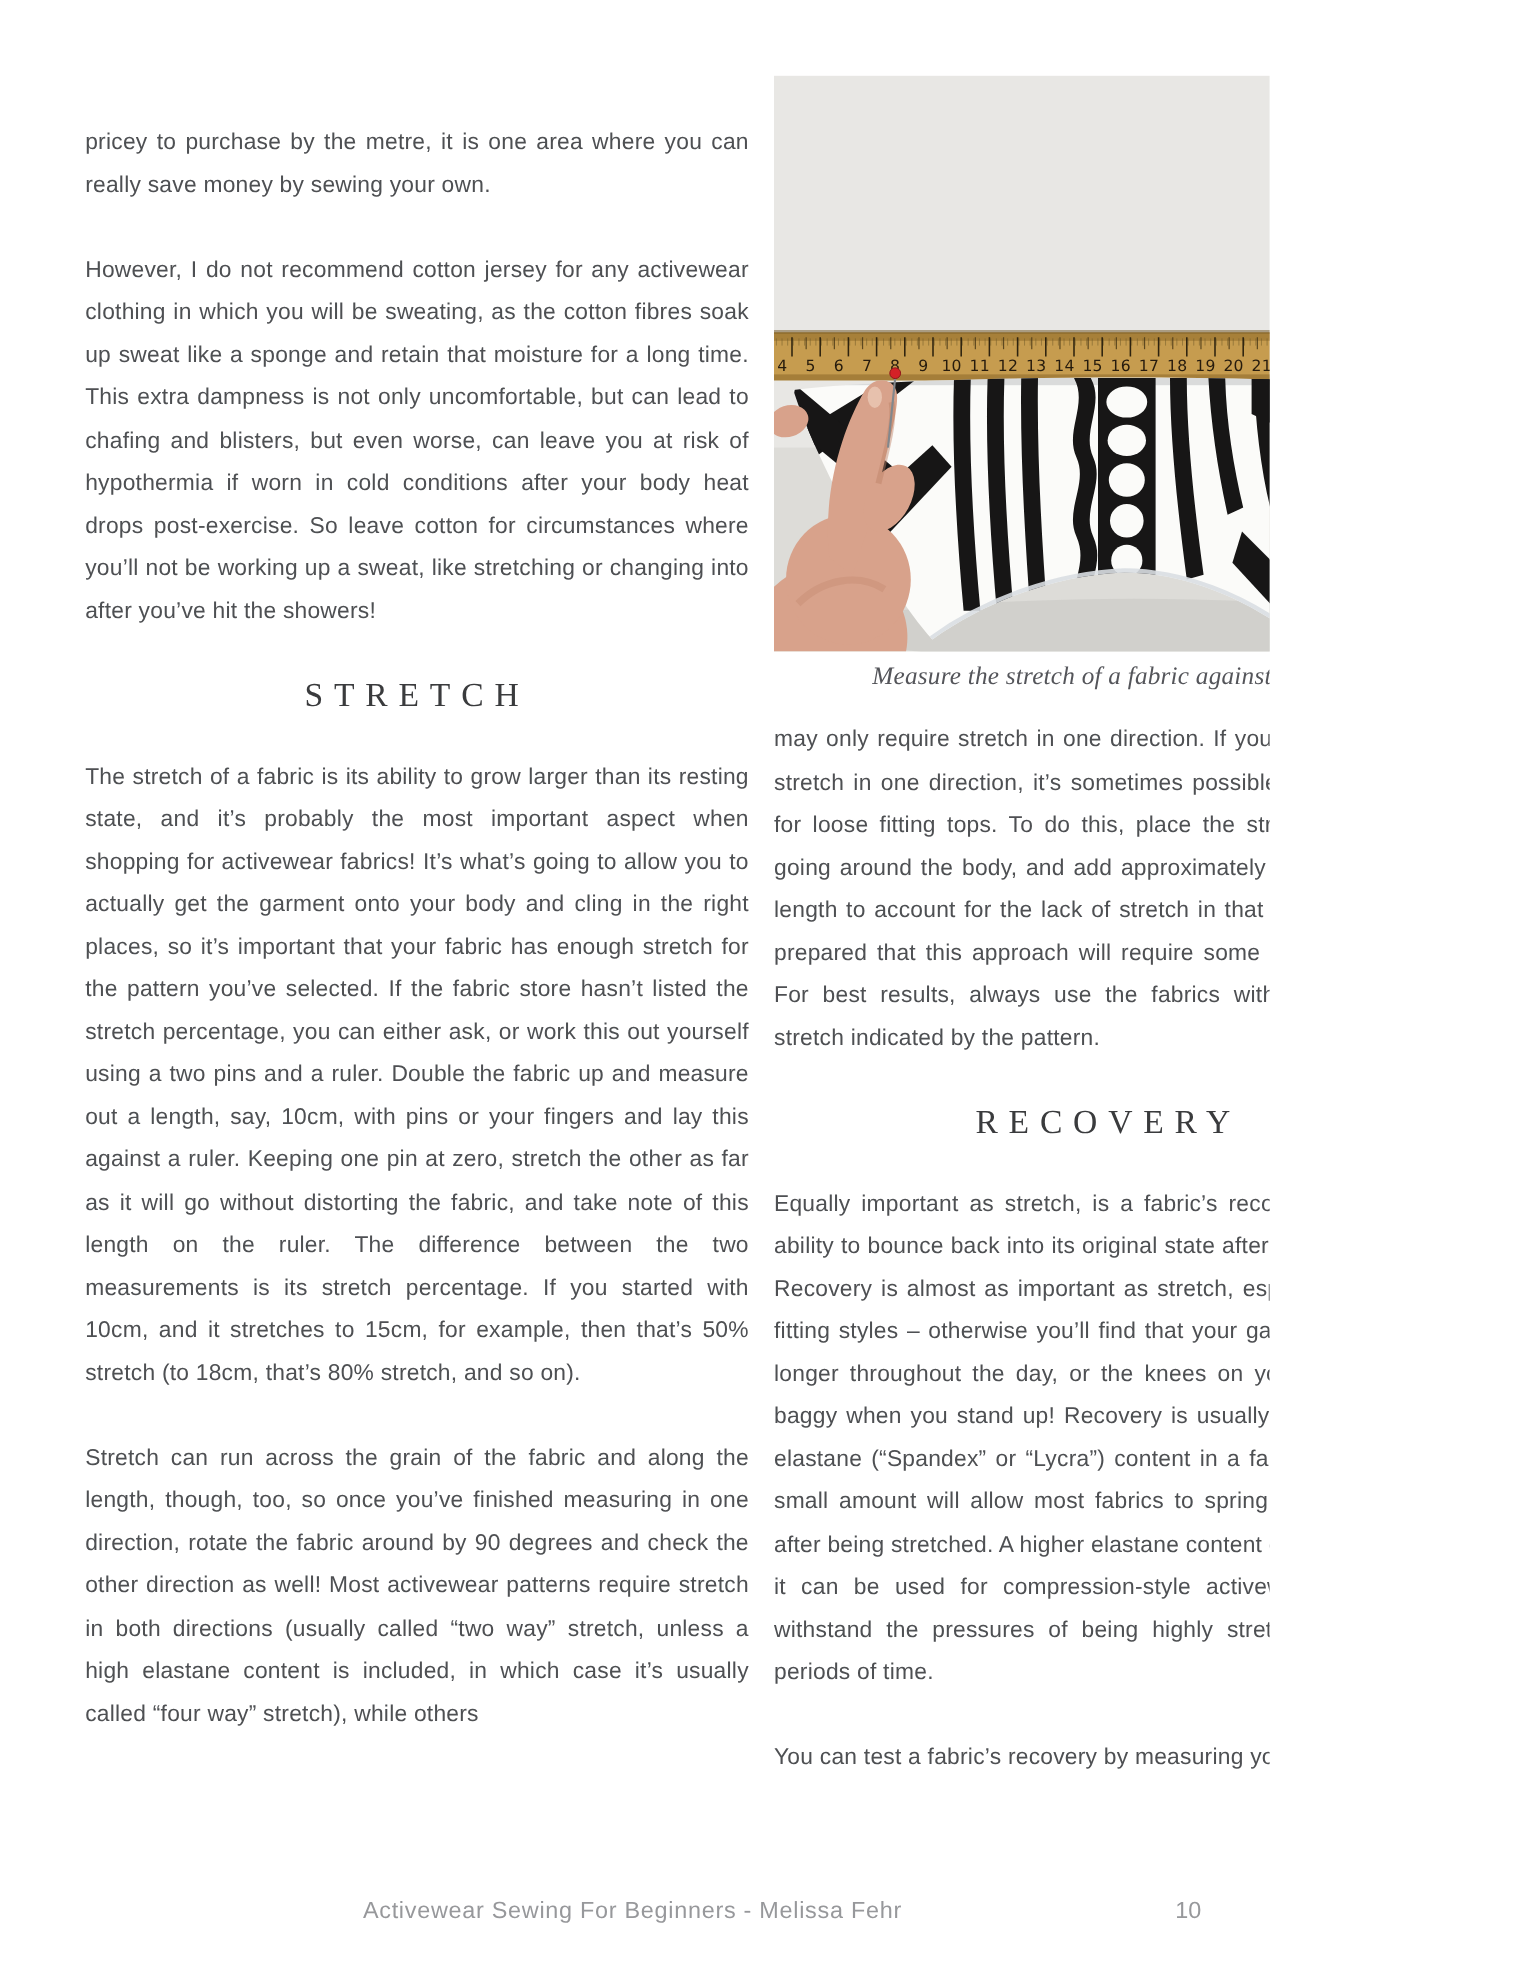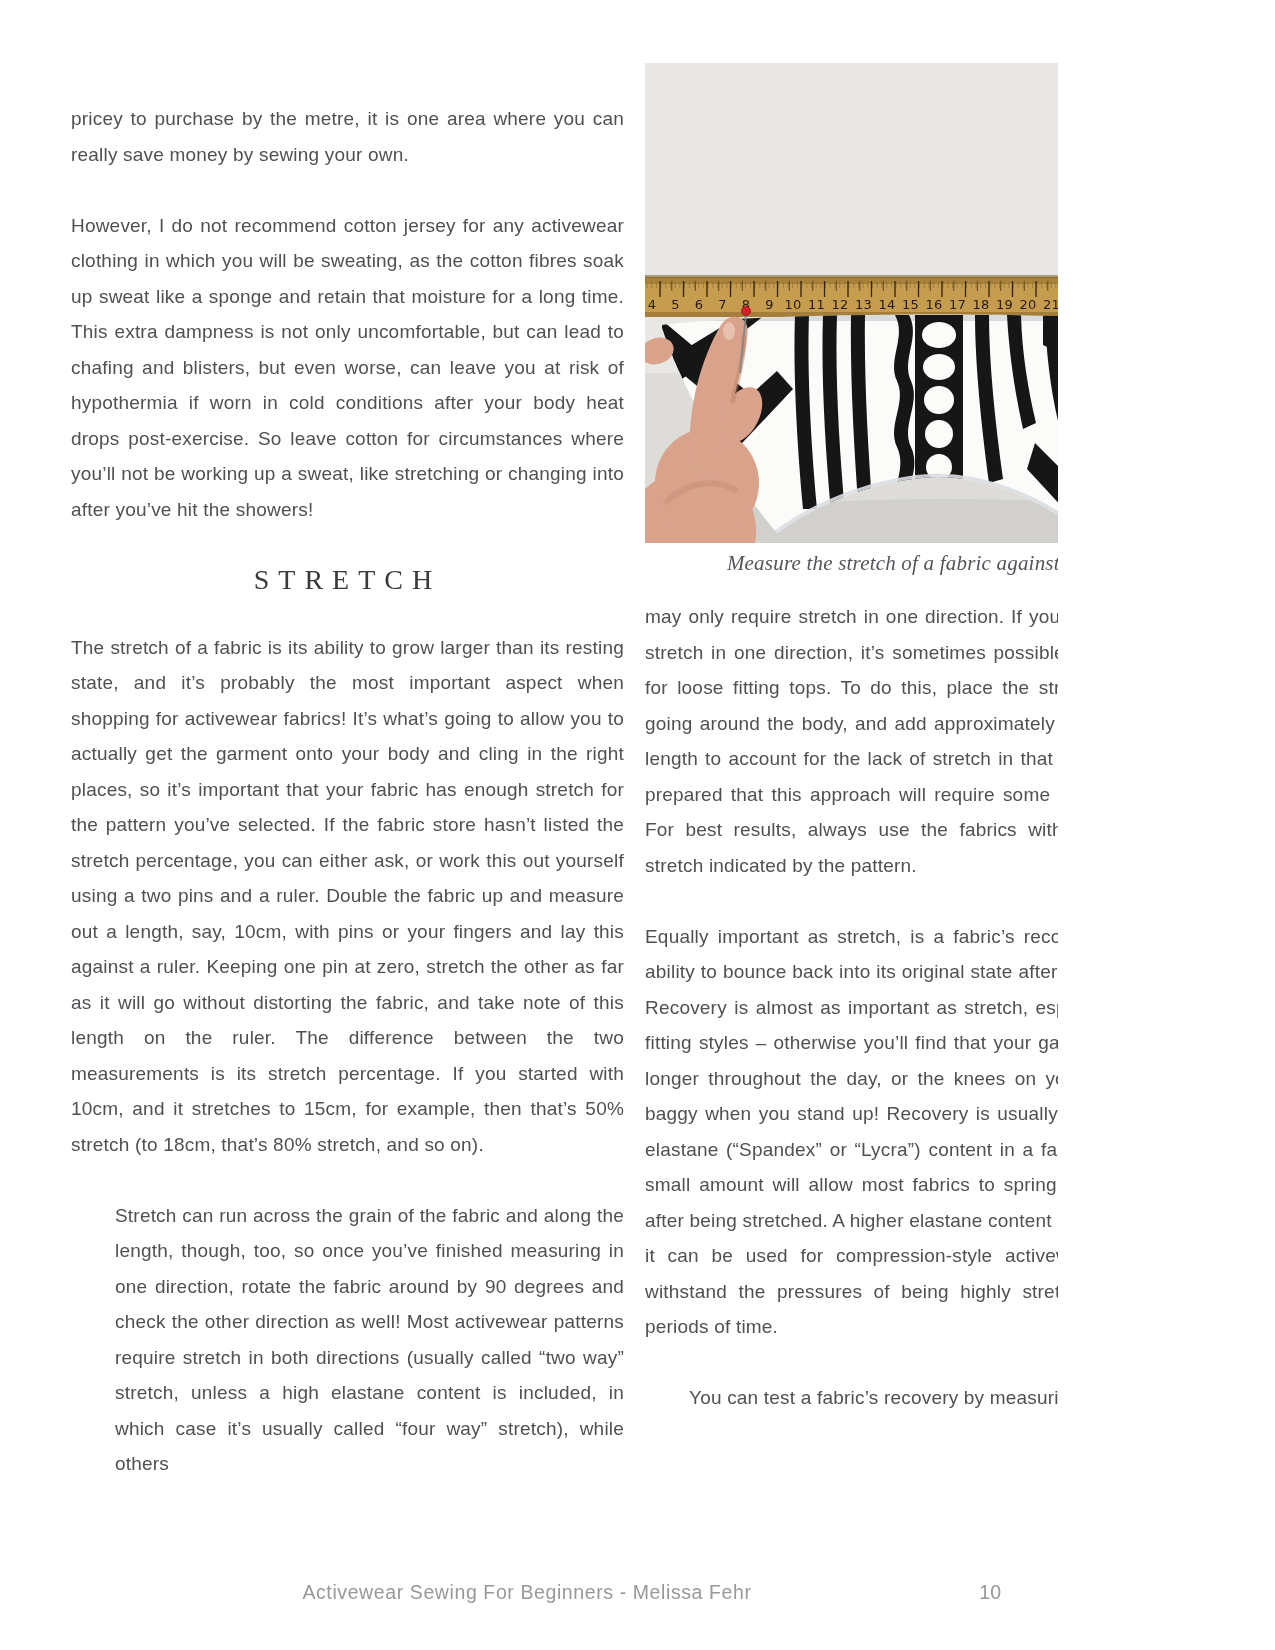--- a/index.html
+++ b/index.html
@@ -1,21 +1,21 @@
 <!DOCTYPE html>
 <html><head>
 <meta charset="utf-8">
 <style>
   html,body{margin:0;padding:0;background:#ffffff;}
   .page{position:relative;width:1058px;height:1650px;background:#ffffff;overflow:hidden;
         font-family:"Liberation Sans",sans-serif;}
   .col{position:absolute;font-size:19px;line-height:35.5px;color:#4e5053;
        text-align:justify;letter-spacing:0.2px;}
   .col p{margin:0 0 35.5px 0;}
-  .col p.last{margin-bottom:0;margin-left:44px;}
+  .col p.last{margin-bottom:0;}
   h2.section{font-family:"Liberation Serif","DejaVu Serif",serif;font-weight:400;
        font-size:28px;letter-spacing:9px;color:#3a3b3d;margin:32px 0 33px 0;
        text-align:center;line-height:34px;}
   .left-col{left:71px;top:101px;width:553px;}
   .right-col{left:645px;top:63px;width:557px;}
   figure{margin:0;padding:0;}
   .photo-frame{width:557px;height:480px;display:block;}
   figcaption{font-family:"Liberation Serif","DejaVu Serif",serif;font-style:italic;
        font-size:21px;color:#54555a;text-align:right;margin:8px 0 24px 0;
        line-height:24px;letter-spacing:0.2px;}
@@ -323,19 +323,20 @@
           <line x1="101" y1="252" x2="95" y2="310" stroke="#82878c" stroke-width="1.8"></line>
           <circle cx="101" cy="248" r="4.5" stroke="#8e1418" stroke-width="0.8" fill="#d42127"></circle>
         </g>
 
         <circle cx="453" cy="243" r="4.5" stroke="#8e1418" stroke-width="0.8" fill="#d42127"></circle>
       </svg>
       <figcaption>Measure the stretch of a fabric against a ruler or guide</figcaption>
     </figure>
 
     <p>may only require stretch in one direction. If your fabric only has stretch in one direction, it’s sometimes possible to still use this for loose fitting tops. To do this, place the stretch so that it’s going around the body, and add approximately 2-8cm (1-3in) in length to account for the lack of stretch in that direction, but be prepared that this approach will require some experimentation. For best results, always use the fabrics with the suggested stretch indicated by the pattern.</p>
+    <h2 class="section">RECOVERY</h2>
     <p>Equally important as stretch, is a fabric’s recovery – that’s its ability to bounce back into its original state after being stretched.  Recovery is almost as important as stretch, especially for tight-fitting styles – otherwise you’ll find that your garment may grow longer throughout the day, or the knees on your leggings are baggy when you stand up! Recovery is usually provided by the elastane (“Spandex” or “Lycra”) content in a fabric, and even a small amount will allow most fabrics to spring back into place after being stretched. A higher elastane content often means that it can be used for compression-style activewear, as it can withstand the pressures of being highly stretched for longer periods of time.</p>
     <p class="last">You can test a fabric’s recovery by measuring your metre</p>
   </div>
 
   <div class="footer-title">Activewear Sewing For Beginners - Melissa Fehr</div>
   <div class="page-number">10</div>
 </div>
 
 </body></html>

